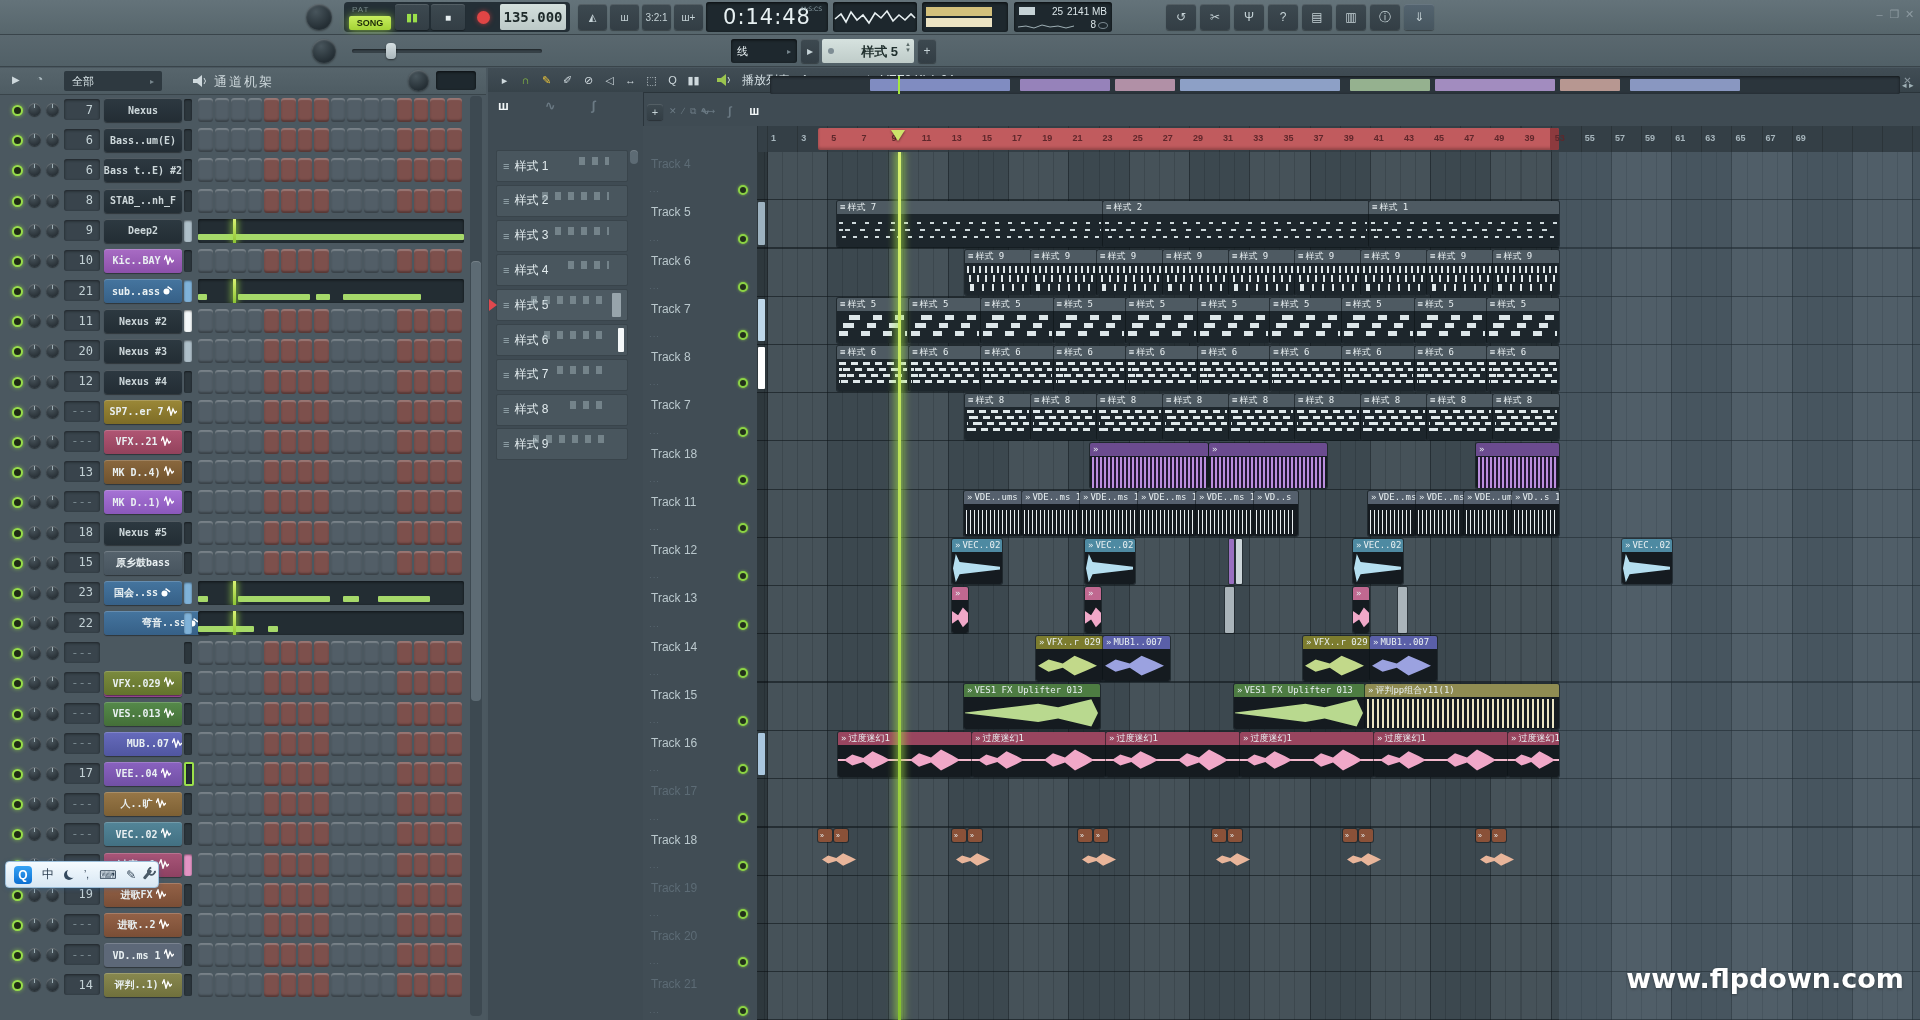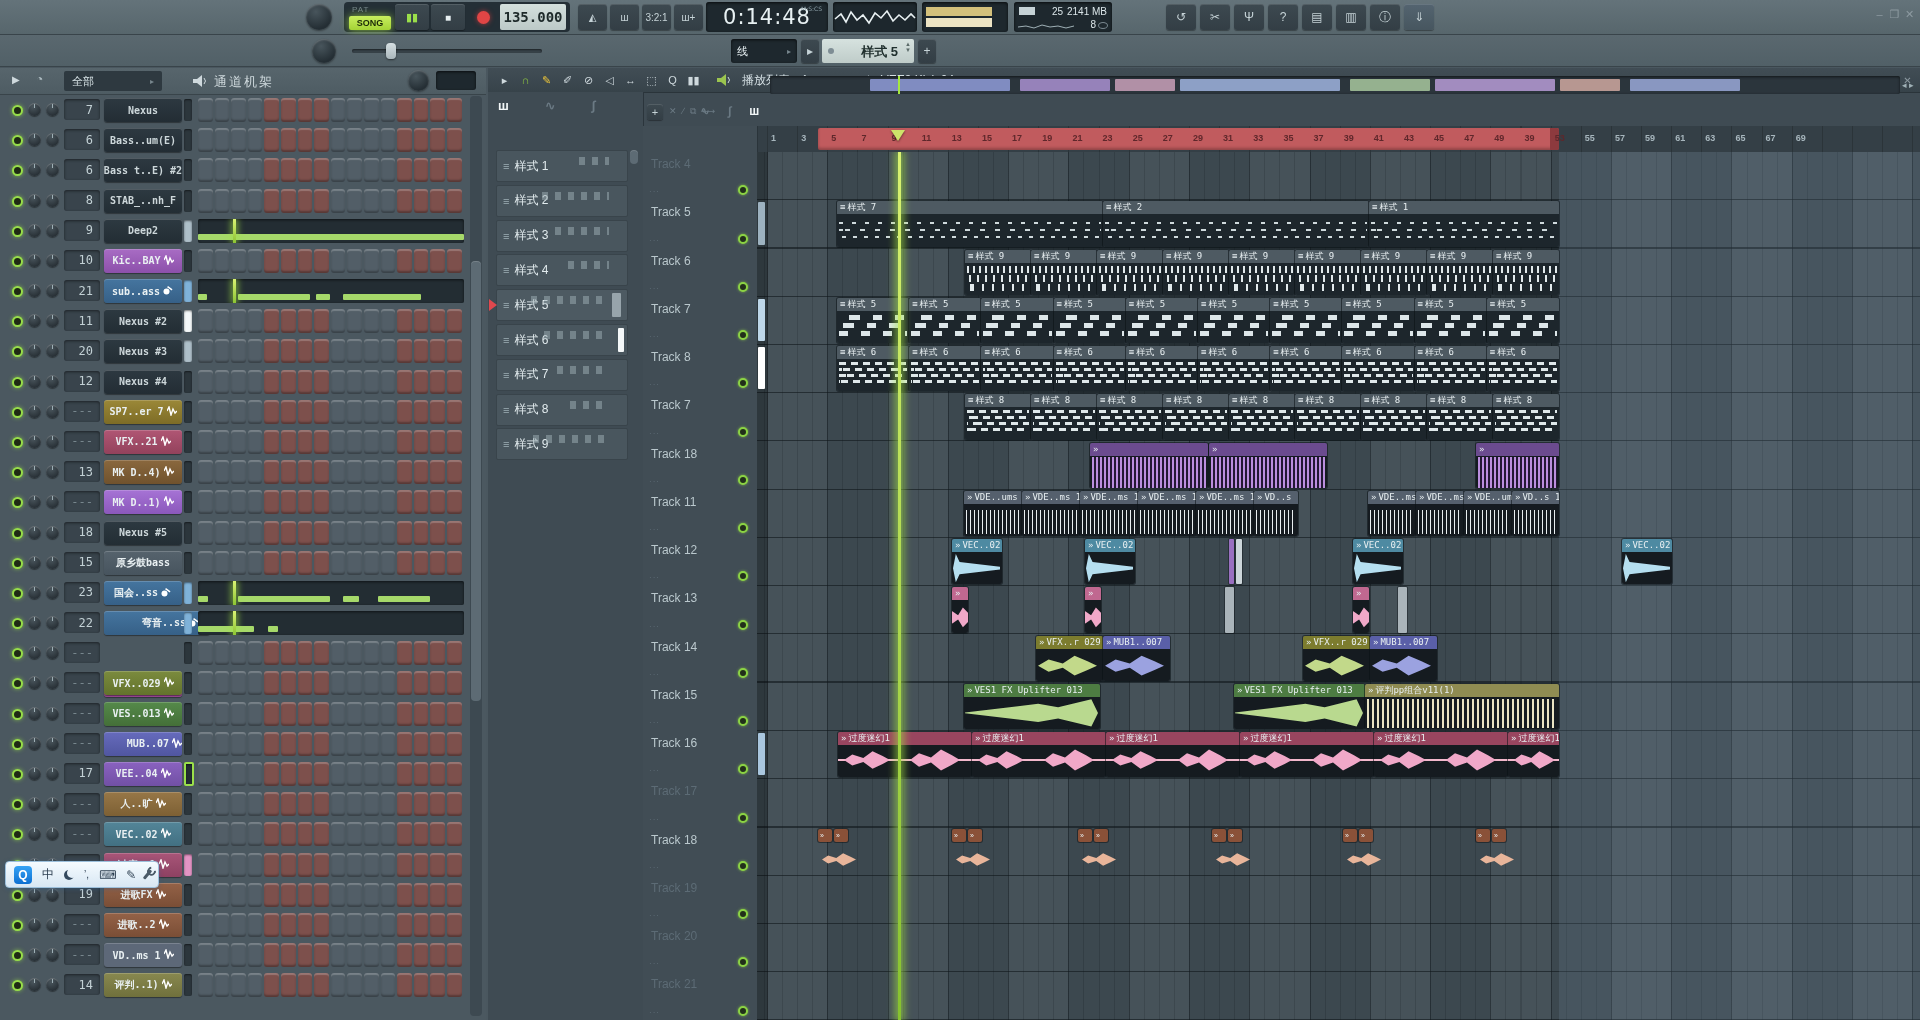--- a/index.html
+++ b/index.html
@@ -2020,13 +2020,14 @@
   <div id="ime">
     <div id="imeq">Q</div>
     <span class="imeic">中</span>
     <span class="ime-moon"></span>
     <span class="imeic" style="font-size:10px;">’,</span>
     <span class="imeic">⌨</span>
     <span class="imeic">✎</span>
     <span class="ime-wrench"></span>
   </div>
 
+  <div id="watermark">www.flpdown.com</div>
 </div>
 
 </body></html>

